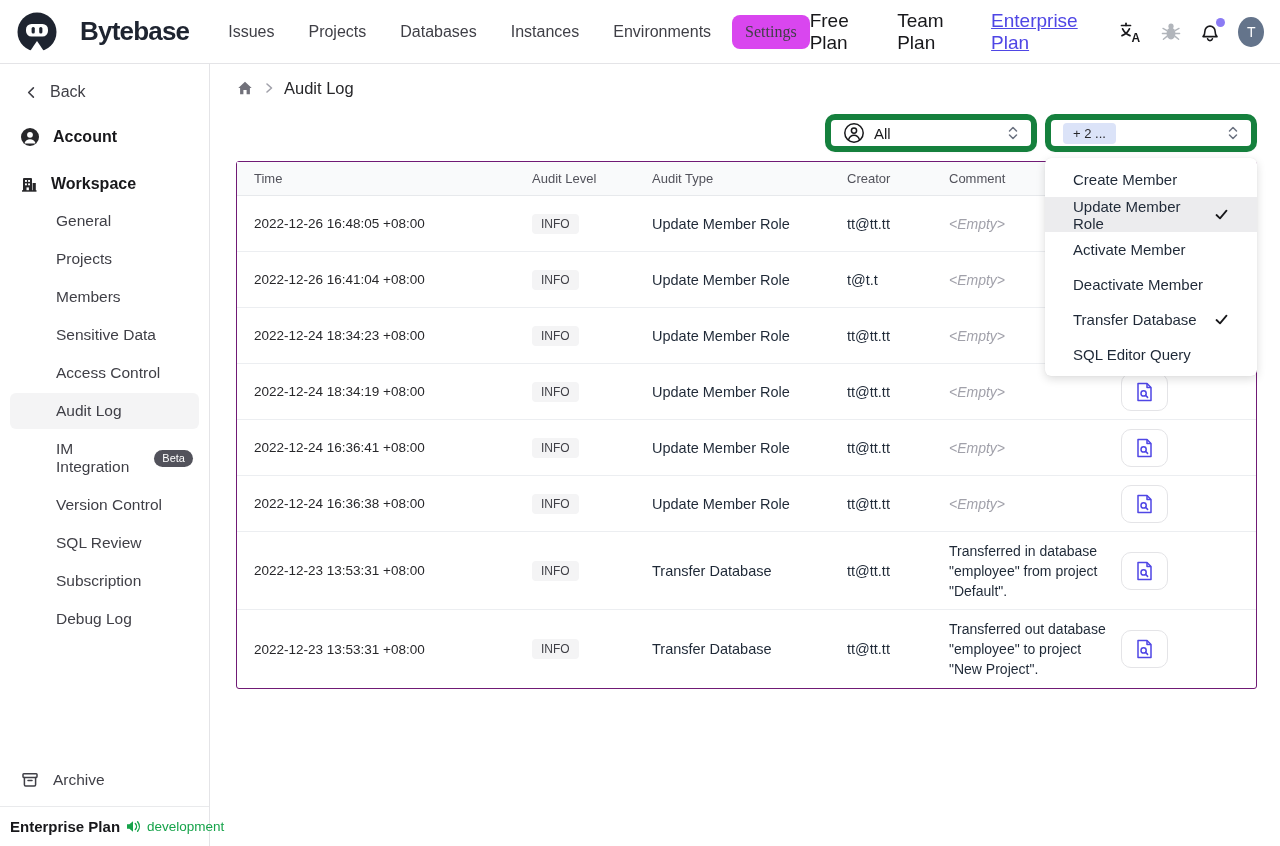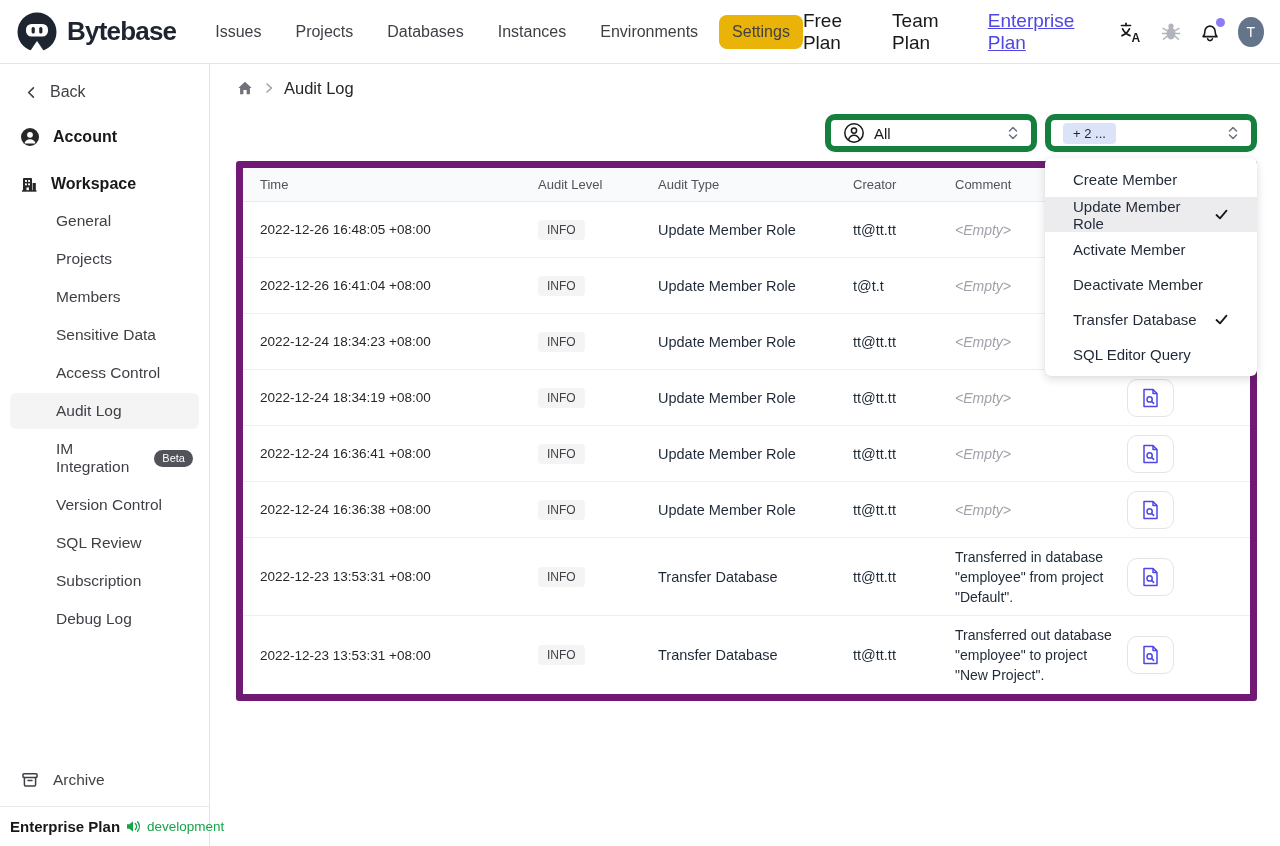--- a/index.html
+++ b/index.html
@@ -8,25 +8,25 @@
     font-family: "Liberation Sans", "DejaVu Sans", sans-serif;
     background:#fff; color:#18181b; position:relative; overflow:hidden;
   }
   svg { display:block; }
 
   
   header.nav {
     height:64px; display:flex; align-items:center; padding:0 16px;
     border-bottom:1px solid #e4e4e7; background:#fff; position:relative; z-index:10;
   }
-  .logo { display:flex; align-items:center; gap:9px; cursor:pointer; }
+  .logo { display:flex; align-items:center; gap:22px; cursor:pointer; }
   .brand-text { font-size:26px; font-weight:800; letter-spacing:-0.8px; color:#1e2430; }
   .nav-menu { display:flex; align-items:center; gap:8px; margin-left:26px; }
   .nav-item { font-size:16px; color:#3f3f46; padding:8px 13px; border-radius:8px; cursor:pointer; }
-  .nav-item.active { background:#eab308; }
+  .nav-item.active { background:#d946ef;font-family:Liberation Serif, serif; }
   .nav-right { margin-left:auto; display:flex; align-items:center; gap:17px; }
   .plan-label { font-size:19px; color:#18181b; cursor:pointer; }
   .plan-label.link { color:#4f46e5; text-decoration:underline; }
   .icon-btn { position:relative; cursor:pointer; display:flex; align-items:center; }
   .bell-dot { position:absolute; top:-3px; right:-4px; width:9px; height:9px; border-radius:50%; background:#8b7bf4; }
   .avatar { width:30px; height:30px; border-radius:50%; background:#64748b; color:#fff; font-size:14px;
             display:flex; align-items:center; justify-content:center; cursor:pointer; }
 
   
   .app-row { display:flex; height:782px; }
@@ -58,21 +58,21 @@
   .filters { margin-top:14px; display:flex; justify-content:flex-end; gap:8px; }
   .select {
     width:212px; height:38px; border:6px solid #15803d; border-radius:10px; background:#fff;
     display:flex; align-items:center; gap:9px; padding:0 12px; cursor:pointer;
     box-shadow:0 1px 2px rgba(0,0,0,0.03); font-size:15px; color:#18181b;
   }
   .select .updown { margin-left:auto; }
   .pill { background:#dbe3f8; color:#27272a; font-size:13px; padding:3px 10px; border-radius:4px; }
 
   
-  .audit-table { margin-top:9px; border:7px solid #701a75; border-radius:3px; background:#fff; }
+  .audit-table { margin-top:9px; border:1px solid #701a75; border-radius:3px; background:#fff; }
   .thead, .trow {
     display:grid; grid-template-columns:278px 120px 195px 102px 172px 1fr;
     align-items:center; padding-left:17px;
   }
   .thead { height:34px; background:#f9fafb; border-bottom:1px solid #e7e9ec; color:#52525b; font-size:13px; }
   .trow { height:56px; border-bottom:1px solid #eceef1; font-size:14.5px; color:#1f2937; }
   .trow.tall { height:78px; }
   .trow:last-child { border-bottom:none; }
   .cell-time { font-size:13.5px; color:#27272a; }
   .level-badge { display:inline-block; background:#f4f4f5; color:#3f3f46; font-size:12px; font-weight:500;

